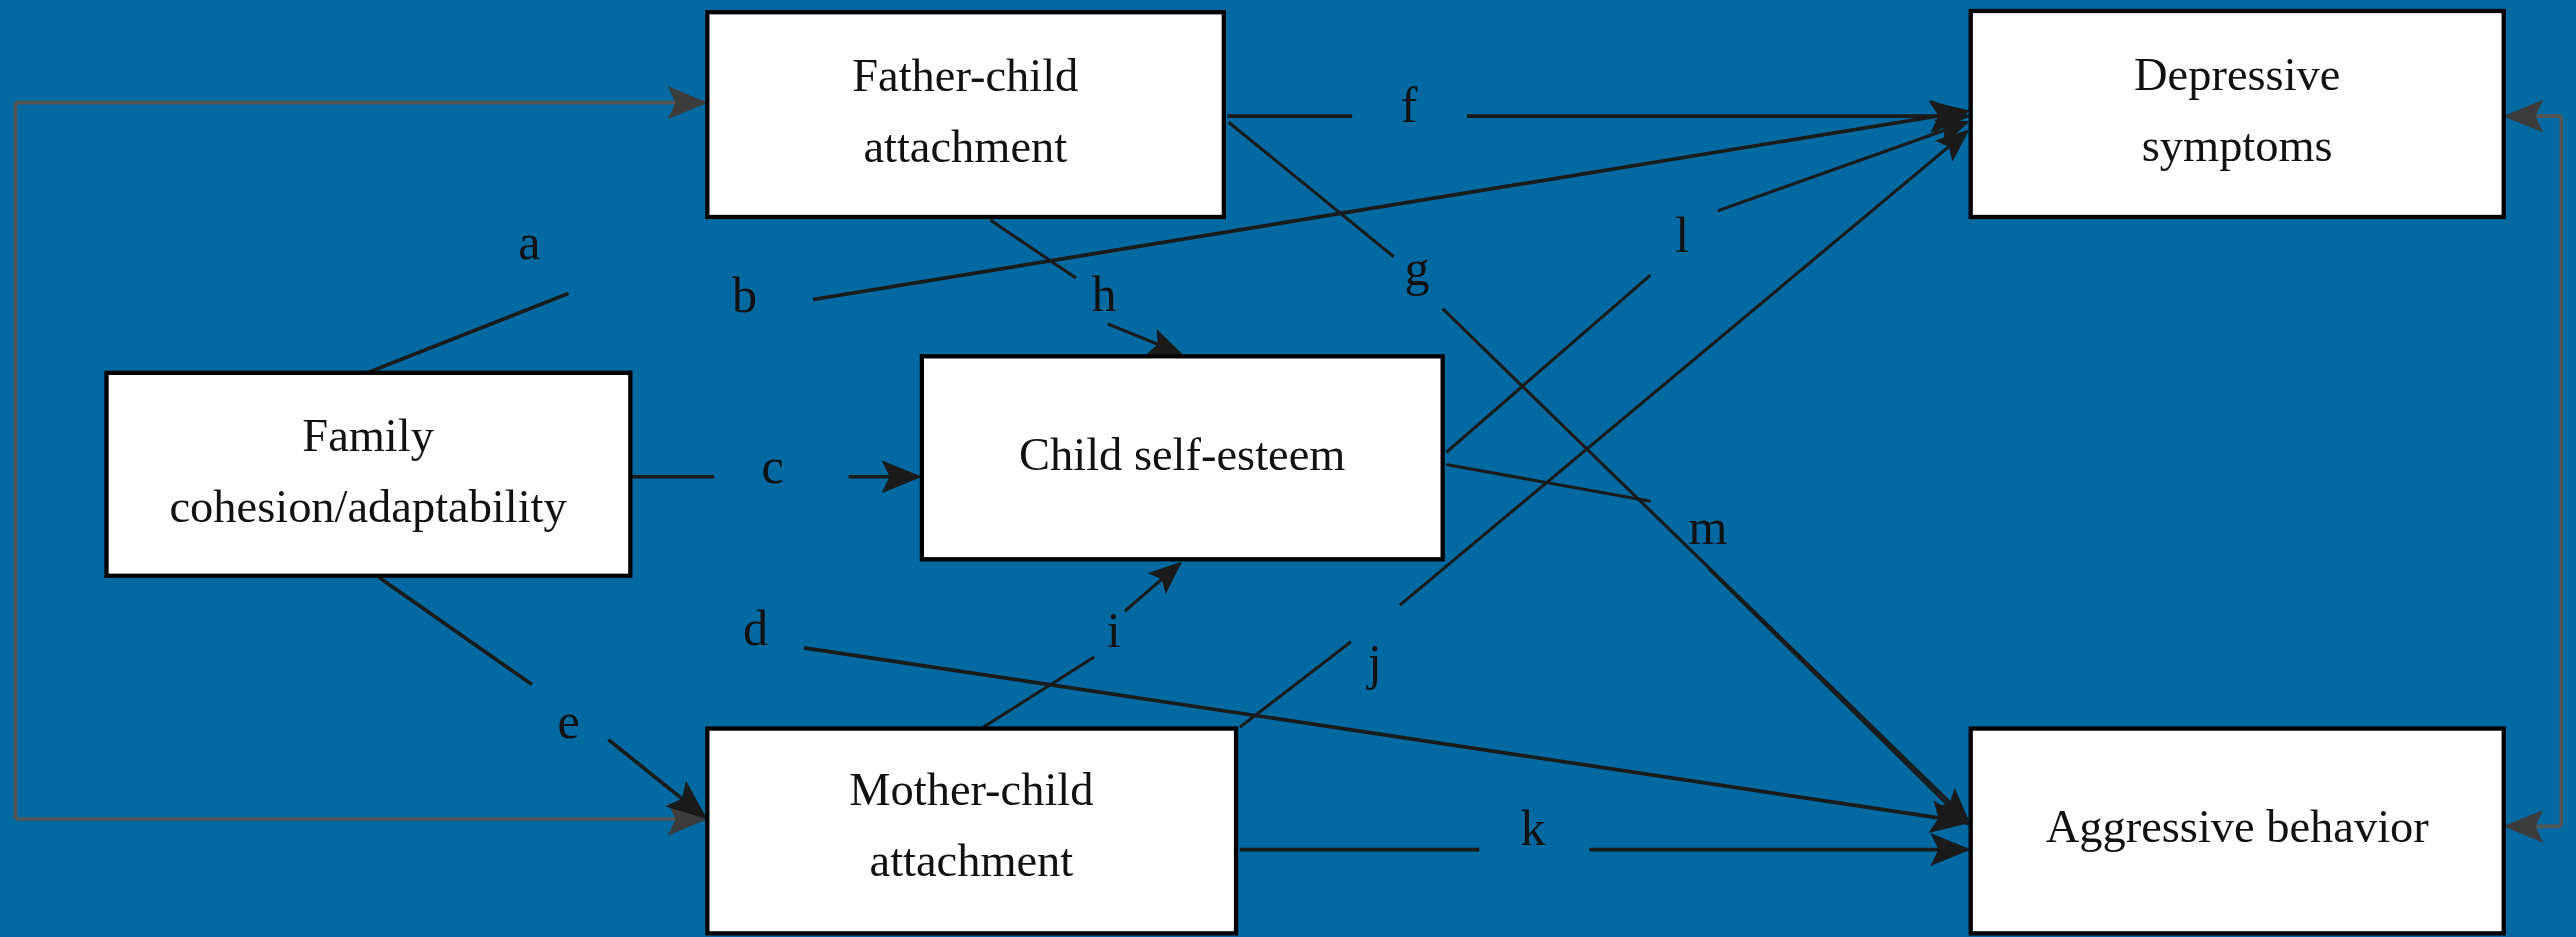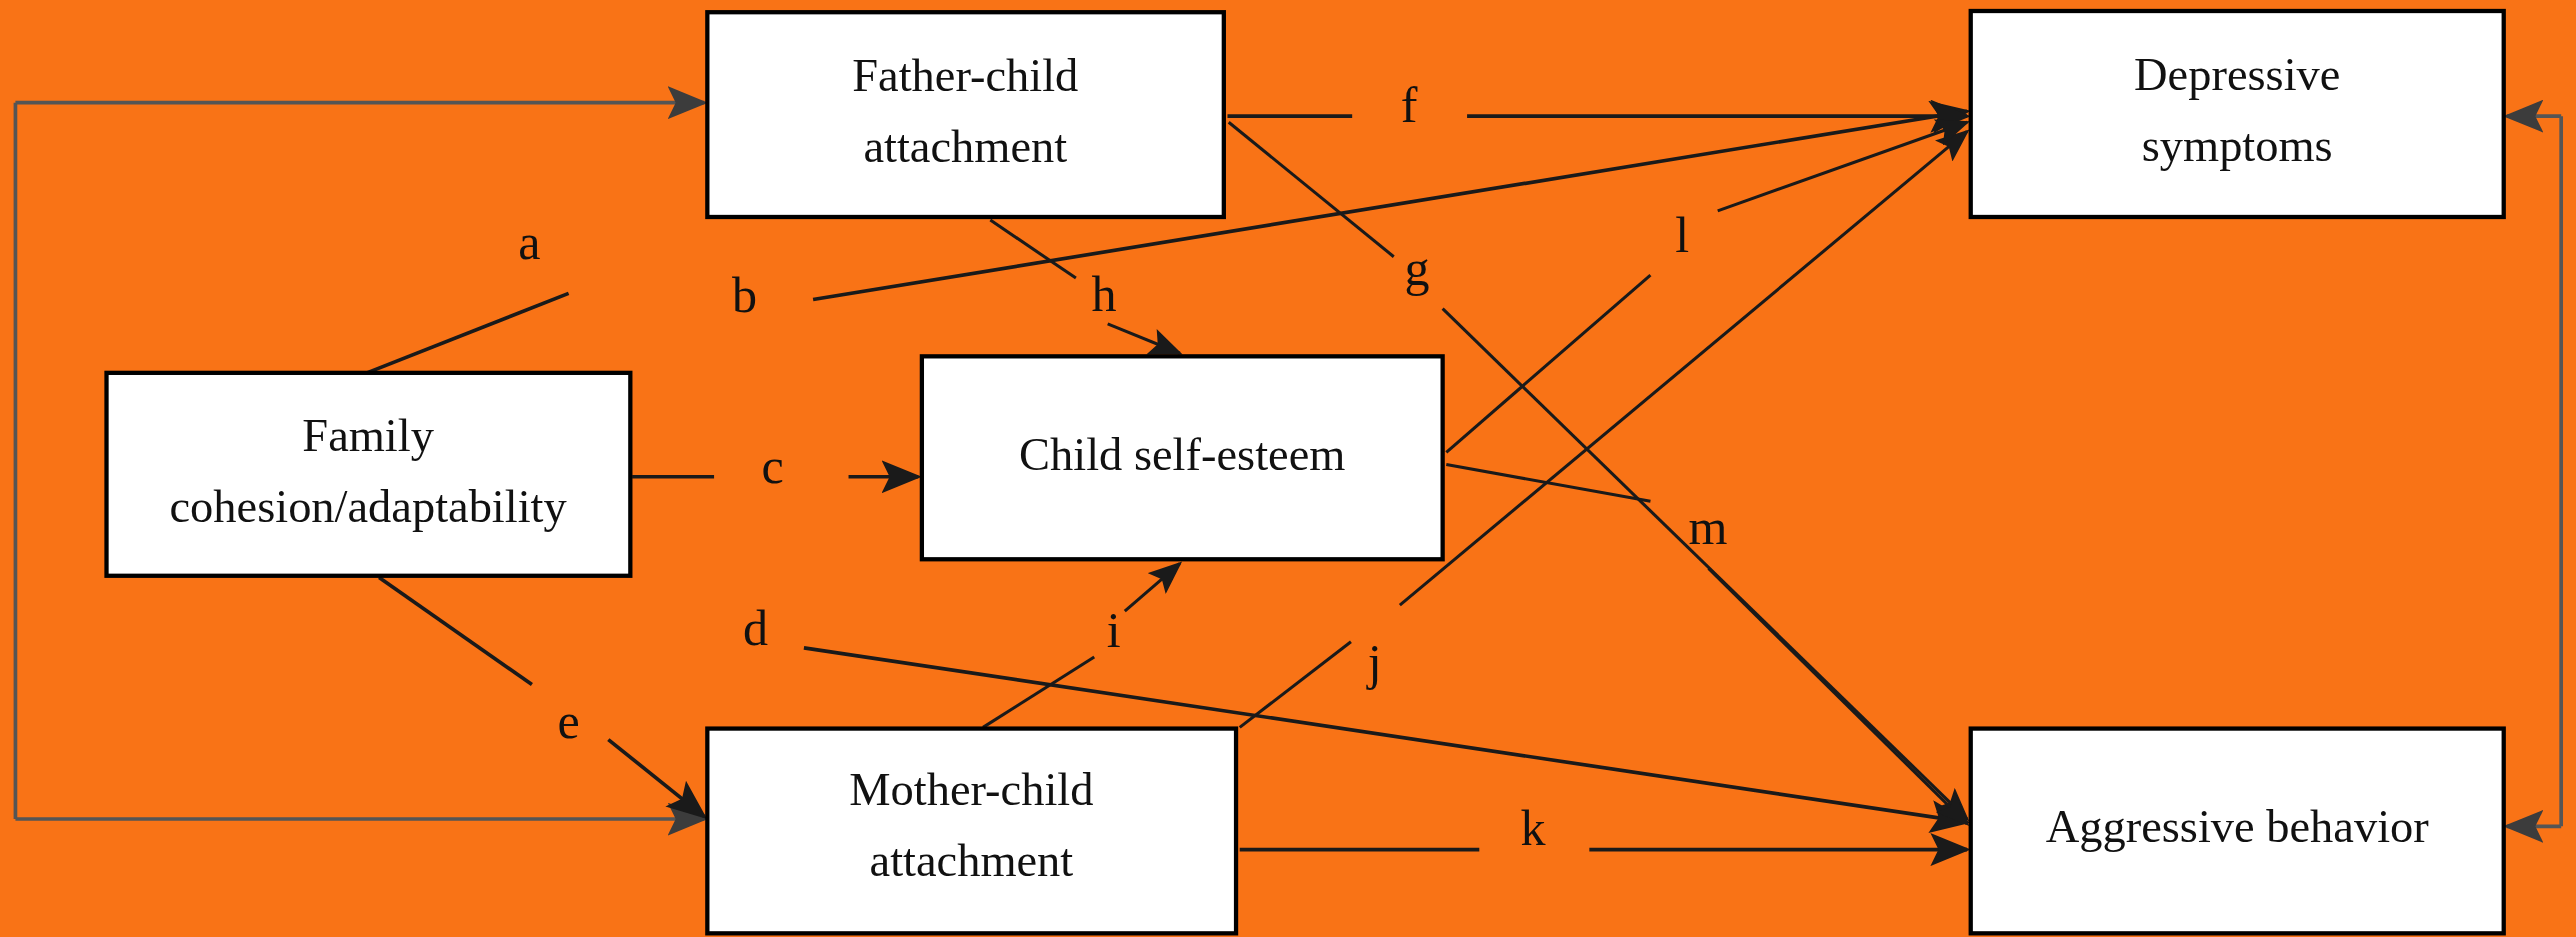--- a/index.html
+++ b/index.html
@@ -8,21 +8,21 @@
     padding: 0;
     background: #ffffff;
   }
   body {
     font-family: "Liberation Serif", "DejaVu Serif", serif;
   }
   #diagram-root {
     position: relative;
     width: 2576px;
     height: 937px;
-    background: #f97316;
+    background: #0369a1;
     overflow: hidden;
   }
   svg#diagram-svg {
     position: absolute;
     left: 0;
     top: 0;
     width: 2576px;
     height: 937px;
   }
   .node-box {

